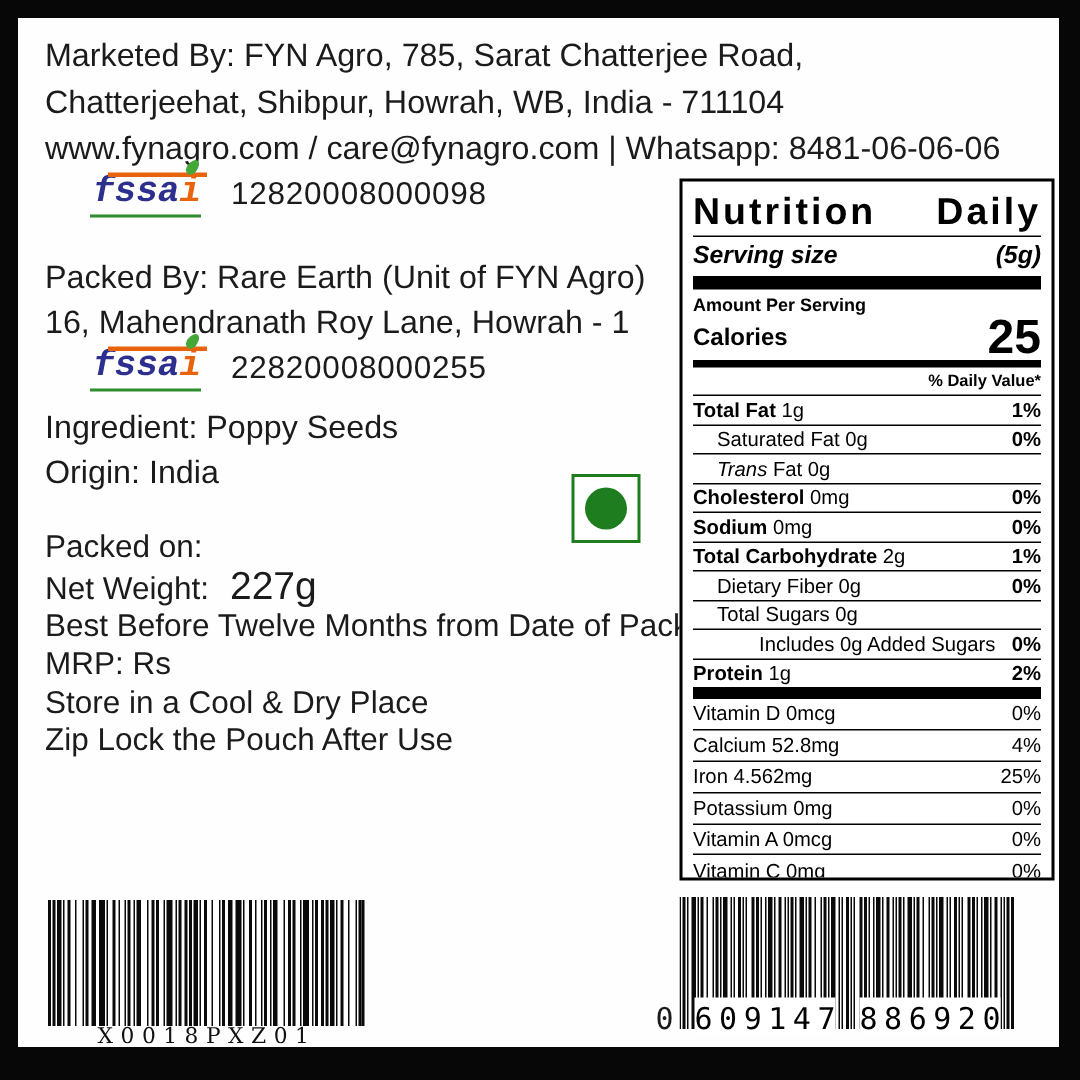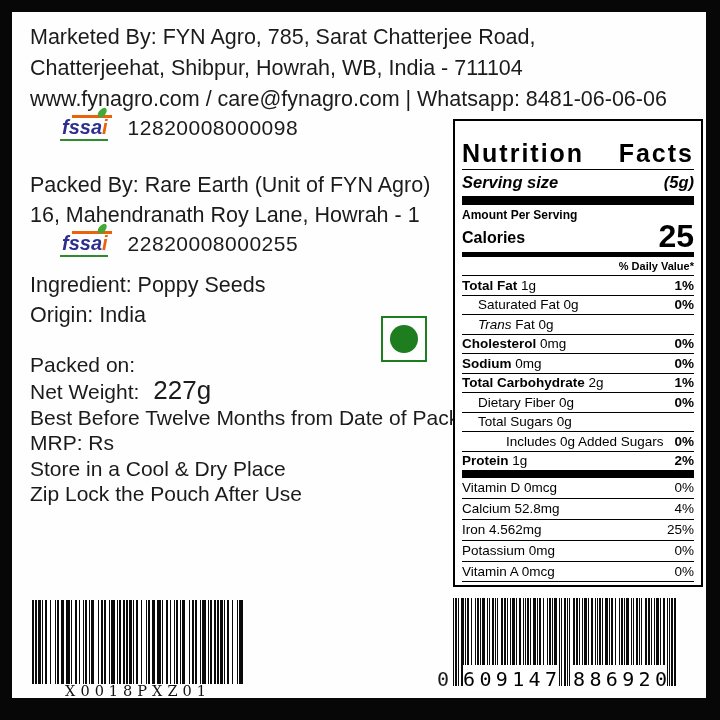--- a/index.html
+++ b/index.html
@@ -14,22 +14,22 @@
   .abs{position:absolute;}
 
   
   .block{font-size:21.5px;line-height:31px;white-space:nowrap;}
   .block.tight{line-height:30px;}
   .details{font-size:21px;line-height:25.5px;white-space:nowrap;}
   .nw-value{font-size:26px;font-weight:500;margin-left:14px;}
 
   
   .fssai-row{display:flex;align-items:center;}
-  .fssai-logo{position:relative;display:inline-block;font-family:Liberation Sans, sans-serif;
-    font-style:italic;font-weight:700;font-size:20px;line-height:1;padding:3px 8px 4px 2px;}
+  .fssai-logo{position:relative;display:inline-block;font-family:Liberation Mono, monospace;
+    font-style:italic;font-weight:700;font-size:24px;line-height:1;padding:3px 8px 4px 2px;}
   .fssai-logo::before{content:"";position:absolute;top:1px;left:12px;right:4px;height:2.5px;background:var(--fssai-orange);}
   .fssai-logo::after{content:"";position:absolute;bottom:0;left:0;right:8px;height:2.5px;background:var(--fssai-green);}
   .fssai-p1{color:var(--fssai-blue);}
   .fssai-p2{color:var(--fssai-orange);position:relative;}
   .fssai-leaf{position:absolute;width:7px;height:11px;background:var(--leaf-green);
     border-radius:50% 50% 50% 50%/60% 60% 40% 40%;transform:rotate(38deg);top:-9px;right:2px;}
   .lic{font-size:21px;margin-left:12px;letter-spacing:0.5px;}
 
   
   .veg{width:46px;height:46px;border:2.5px solid var(--veg-green);background:#fff;
@@ -41,21 +41,21 @@
   .q2{word-spacing:7px;}
   .india-row{display:flex;align-items:center;gap:9px;margin-top:3px;}
   .india-word{font-size:32px;font-weight:700;letter-spacing:1px;line-height:32px;}
   .flag{display:flex;flex-direction:column;gap:3px;}
   .flag i{display:block;width:27px;height:9px;border-radius:2px;}
   .flag .fo{background:var(--flag-orange);}
   .flag .fg{background:linear-gradient(90deg,#8CC63F,var(--flag-green));}
 
   
   .nf{left:441px;top:107px;width:250px;height:468px;border:2px solid #000;background:#fff;
-    box-sizing:border-box;padding:18px 7px;color:#000;overflow:hidden;}
+    box-sizing:border-box;padding:6px 7px;color:#000;overflow:hidden;}
   .nf-title{display:flex;justify-content:space-between;align-items:baseline;
     font-weight:700;font-size:25px;letter-spacing:2px;line-height:29px;border-bottom:1.5px solid #000;padding-bottom:1px;}
   .nf-serving{display:flex;justify-content:space-between;font-weight:700;font-size:16.5px;padding:3px 0 4px 0;font-style:italic;}
   .nf-thick{background:#000;}
   .h9{height:9px;} .h5{height:5px;} .h8{height:8px;}
   .nf-aps{font-weight:700;font-size:12px;padding-top:3px;}
   .nf-cal{display:flex;justify-content:space-between;align-items:flex-end;padding-bottom:2px;}
   .nf-cal-label{font-weight:700;font-size:16px;line-height:24px;}
   .nf-cal-value{font-weight:700;font-size:32px;line-height:28px;}
   .nf-dvh{text-align:right;font-weight:700;font-size:11px;padding:3px 0;border-bottom:1px solid #000;}
@@ -129,21 +129,21 @@
       <div>Best Before Twelve Months from Date of Packing</div>
       <div>MRP: Rs</div>
       <div>Store in a Cool &amp; Dry Place</div>
       <div>Zip Lock the Pouch After Use</div>
     </div>
 
 
     <div class="abs nf">
       <div class="nf-title">
         <span>Nutrition</span>
-        <span>Facts</span>
+        <span>Daily</span>
       </div>
       <div class="nf-serving">
         <span>Serving size</span>
         <span>(5g)</span>
       </div>
       <div class="nf-thick h9"></div>
       <div class="nf-aps">Amount Per Serving</div>
       <div class="nf-cal">
         <span class="nf-cal-label">Calories</span>
         <span class="nf-cal-value">25</span>

